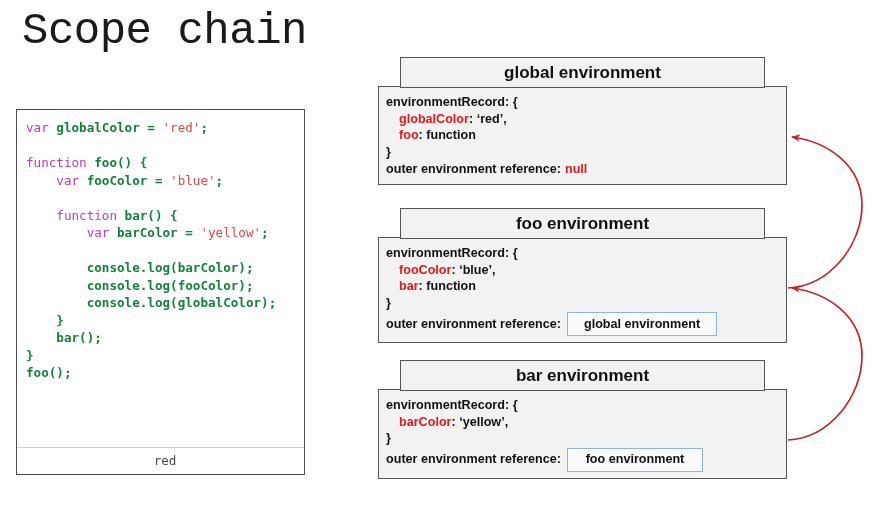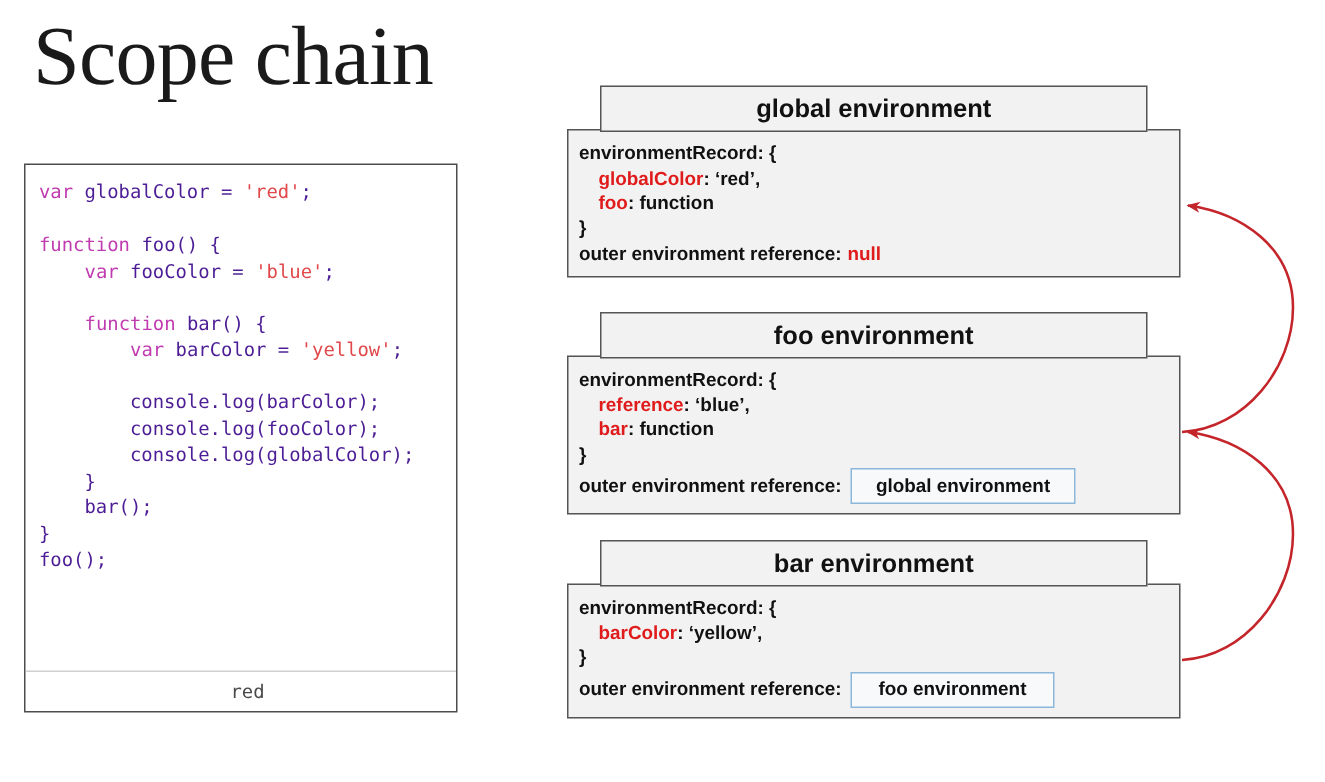--- a/index.html
+++ b/index.html
@@ -14,23 +14,23 @@
     overflow: hidden;
     font-family: "Liberation Sans", sans-serif;
     -webkit-font-smoothing: antialiased;
   }
 
   
   #slide-title {
     position: absolute;
     left: 22px;
     top: 6px;
-    font-family: Liberation Serif, serif;
+    font-family: Liberation Mono, monospace;
     font-weight: 300;
-    font-size: 56px;
+    font-size: 44px;
     letter-spacing: -0.5px;
     color: #1a1a1a;
     line-height: 1.15;
     white-space: nowrap;
   }
 
   
   #code-panel {
     position: absolute;
     left: 16px;
@@ -46,21 +46,21 @@
     padding: 9px 0 0 9px;
     font-family: "DejaVu Sans Mono", monospace;
     font-size: 12.6px;
     line-height: 17.5px;
     color: #4a4a4a;
     white-space: pre;
   }
   .code-line { white-space: pre; min-height: 17.5px; }
   .tok-kw  { color: #c03ab0; }
   .tok-str { color: #e0484a; }
-  .tok-pl  { color: #4c1d95; }
+  .tok-pl  { color: #15803d; font-weight: bold; }
 
   #console-output {
     position: absolute;
     left: 0;
     right: 0;
     bottom: 0;
     border-top: 1px solid #d0d0d0;
   }
   .console-row {
     font-family: "DejaVu Sans Mono", monospace;
@@ -178,21 +178,21 @@
         <div class="outer-ref-line">
           <span>outer environment reference:</span>
           <span class="val-null" style="margin-left: 4px;">null</span>
         </div>
       </div>
     </div>
     <div class="env-group" style="left: 378px; top: 208px;">
       <div class="env-header">foo environment</div>
       <div class="env-body">
         <div class="env-line">environmentRecord: {</div>
-        <div class="env-line indent"><span class="key-red">reference</span><span>: ‘blue’,</span></div>
+        <div class="env-line indent"><span class="key-red">fooColor</span><span>: ‘blue’,</span></div>
         <div class="env-line indent"><span class="key-red">bar</span><span>: function</span></div>
         <div class="env-line">}</div>
         <div class="outer-ref-line">
           <span>outer environment reference:</span>
           <span class="ref-chip">global environment</span>
         </div>
       </div>
     </div>
     <div class="env-group" style="left: 378px; top: 360px;">
       <div class="env-header">bar environment</div>

